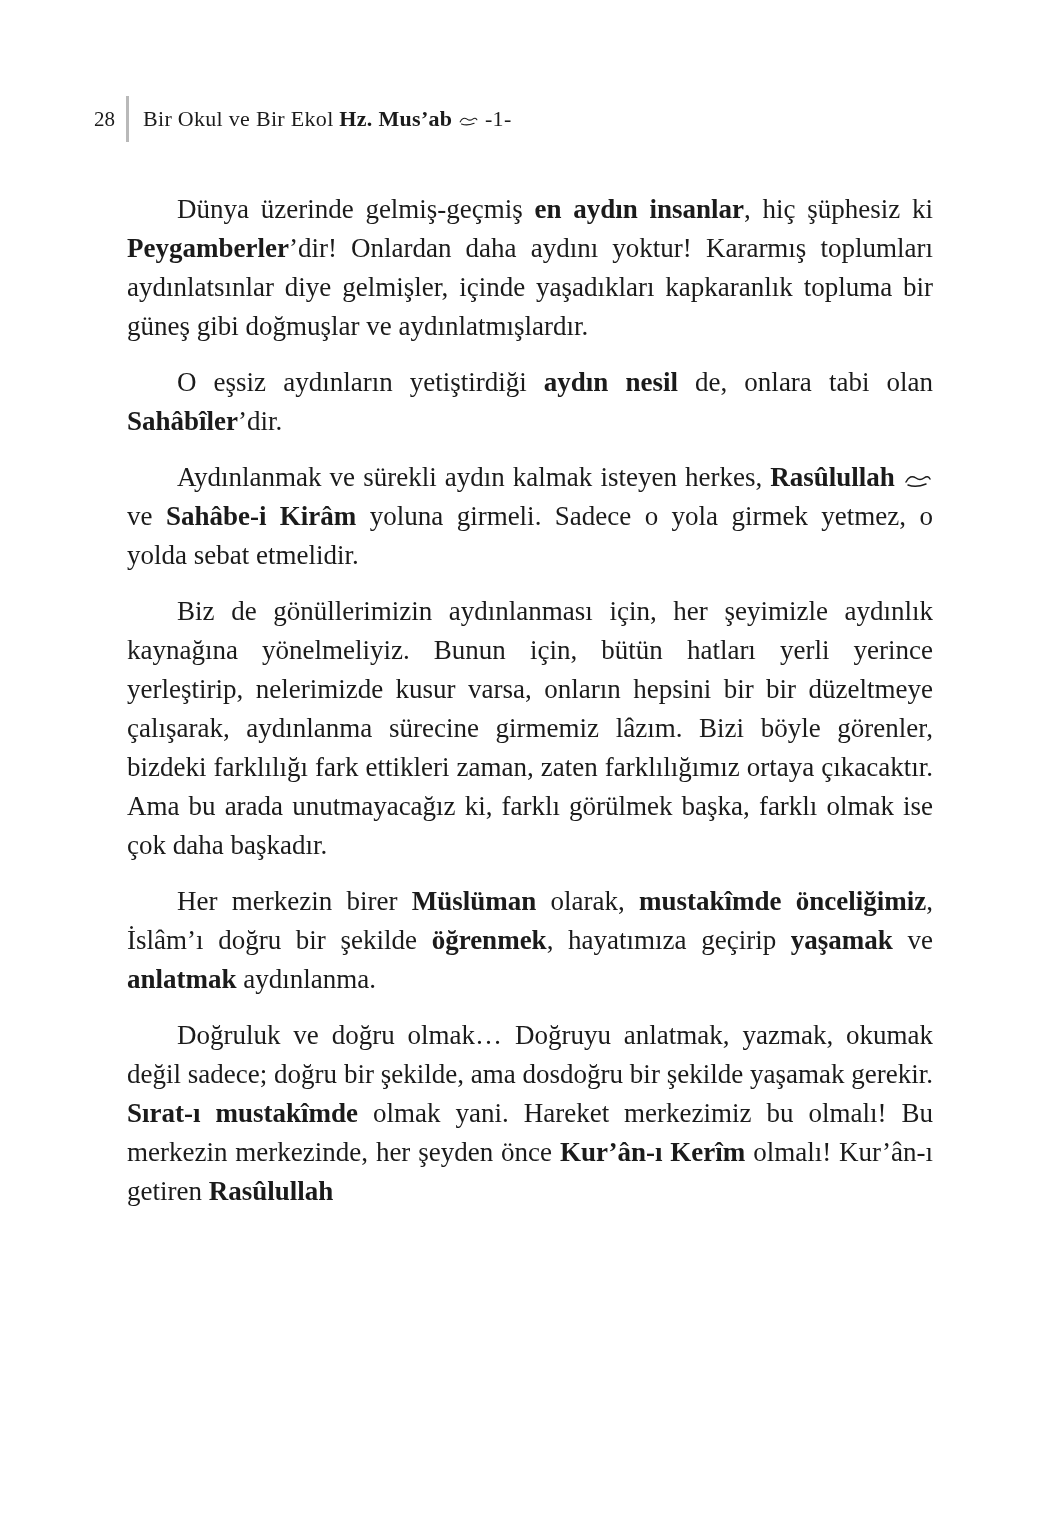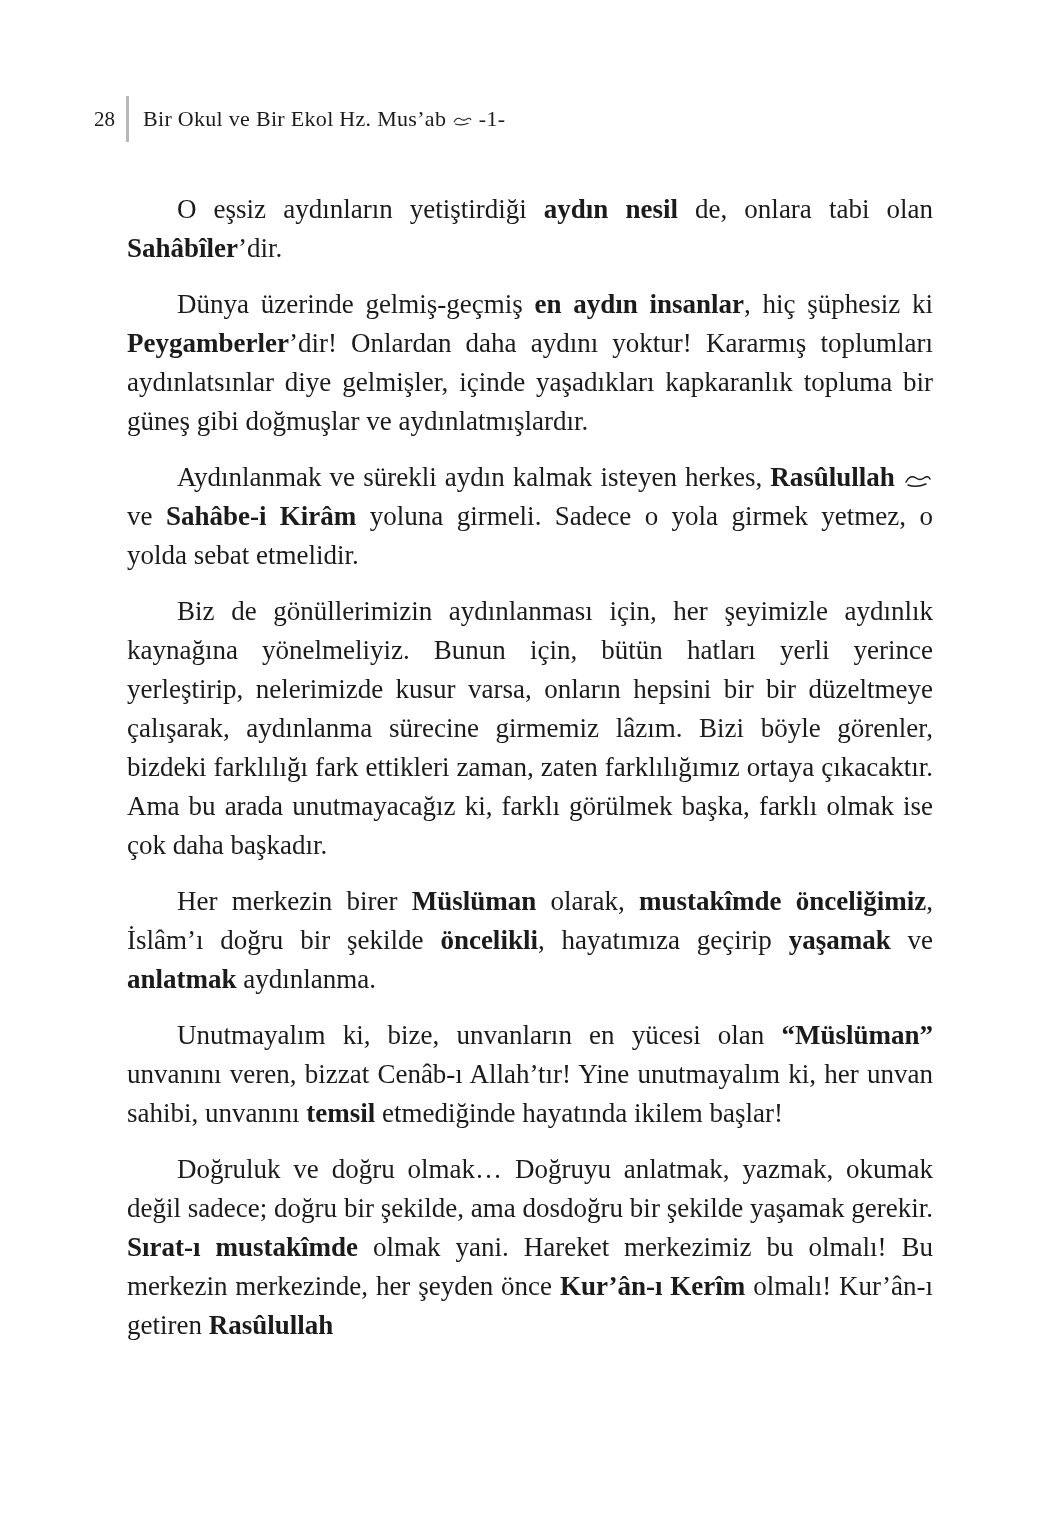--- a/index.html
+++ b/index.html
@@ -41,21 +41,21 @@
   .hdr .bar {
     width: 3px;
     height: 46px;
     background: #b9b9b9;
     flex: 0 0 auto;
   }
   .hdr .title {
     margin-left: 14px;
     letter-spacing: 0.3px;
   }
-  .hdr b { font-weight: 400; }
+  .hdr b { font-weight: 700; }
   
   .body-text .para {
     font-size: 27px;
     line-height: 39px;
     text-align: justify;
     text-indent: 50px;
     margin: 0 0 17px 0;
   }
   .body-text b { font-weight: 700; }
   
@@ -80,25 +80,24 @@
       <b>Hz. Mus’ab</b>
       <span class="calli"><svg viewBox="0 0 30 18" aria-hidden="true">
             <path d="M3 11 Q7 3 13 7 Q17 10 21 7 Q25 4 27 8 M5 14 Q13 17 23 13" fill="none" stroke="currentColor" stroke-width="1.5" stroke-linecap="round"></path>
           </svg></span>
       <span>-1-</span>
     </span>
   </header>
 
   <main class="body-text">
     <section>
+        <p class="para"><span>Dünya üzerinde gelmiş-geçmiş </span><b>en aydın insanlar</b><span>, hiç şüphesiz ki </span><b>Peygamberler</b><span>’dir! Onlardan daha aydını yoktur! Kararmış toplumları aydınlatsınlar diye gelmişler, içinde yaşadıkları kapkaranlık topluma bir güneş gibi doğmuşlar ve aydınlatmışlardır.</span></p>
         <p class="para"><span>O eşsiz aydınların yetiştirdiği </span><b>aydın nesil</b><span> de, onlara tabi olan </span><b>Sahâbîler</b><span>’dir.</span></p>
-        <p class="para"><span>Dünya üzerinde gelmiş-geçmiş </span><b>en aydın insanlar</b><span>, hiç şüphesiz ki </span><b>Peygamberler</b><span>’dir! Onlardan daha aydını yoktur! Kararmış toplumları aydınlatsınlar diye gelmişler, içinde yaşadıkları kapkaranlık topluma bir güneş gibi doğmuşlar ve aydınlatmışlardır.</span></p>
         <p class="para"><span>Aydınlanmak ve sürekli aydın kalmak isteyen herkes, </span><b>Rasûlullah</b><span> </span><span class="calli"><svg viewBox="0 0 30 18" aria-hidden="true">
               <path d="M3 11 Q7 3 13 7 Q17 10 21 7 Q25 4 27 8 M5 14 Q13 17 23 13" fill="none" stroke="currentColor" stroke-width="1.5" stroke-linecap="round"></path>
             </svg></span><span> ve </span><b>Sahâbe-i Kirâm</b><span> yoluna girmeli. Sadece o yola girmek yetmez, o yolda sebat etmelidir.</span></p>
         <p class="para"><span>Biz de gönüllerimizin aydınlanması için, her şeyimizle aydınlık kaynağına yönelmeliyiz. Bunun için, bütün hatları yerli yerince yerleştirip, nelerimizde kusur varsa, onların hepsini bir bir düzeltmeye çalışarak, aydınlanma sürecine girmemiz lâzım. Bizi böyle görenler, bizdeki farklılığı fark ettikleri zaman, zaten farklılığımız ortaya çıkacaktır. Ama bu arada unutmayacağız ki, farklı görülmek başka, farklı olmak ise çok daha başkadır.</span></p>
-        <p class="para"><span>Her merkezin birer </span><b>Müslüman</b><span> olarak, </span><b>mustakîmde önceliğimiz</b><span>, İslâm’ı doğru bir şekilde </span><b>öncelikli</b><span>, hayatımıza geçirip </span><b>yaşamak</b><span> ve </span><b>anlatmak</b><span> aydınlanma.</span></p>
-        <p class="para"><span>Unutmayalım ki, bize, unvanların en yücesi olan </span><b>“Müslüman”</b><span> unvanını veren, bizzat Cenâb-ı Allah’tır! Yine unutmayalım ki, her unvan sahibi, unvanını </span><b>temsil</b><span> etmediğinde hayatında ikilem başlar!</span></p>
+        <p class="para"><span>Her merkezin birer </span><b>Müslüman</b><span> olarak, </span><b>mustakîmde önceliğimiz</b><span>, İslâm’ı doğru bir şekilde </span><b>öğrenmek</b><span>, hayatımıza geçirip </span><b>yaşamak</b><span> ve </span><b>anlatmak</b><span> aydınlanma.</span></p>
         <p class="para"><span>Doğruluk ve doğru olmak… Doğruyu anlatmak, yazmak, okumak değil sadece; doğru bir şekilde, ama dosdoğru bir şekilde yaşamak gerekir. </span><b>Sırat-ı mustakîmde</b><span> olmak yani. Hareket merkezimiz bu olmalı! Bu merkezin merkezinde, her şeyden önce </span><b>Kur’ân-ı Kerîm</b><span> olmalı! Kur’ân-ı getiren </span><b>Rasûlullah</b></p>
       </section>
   </main>
 
 </div>
 
 </body></html>

